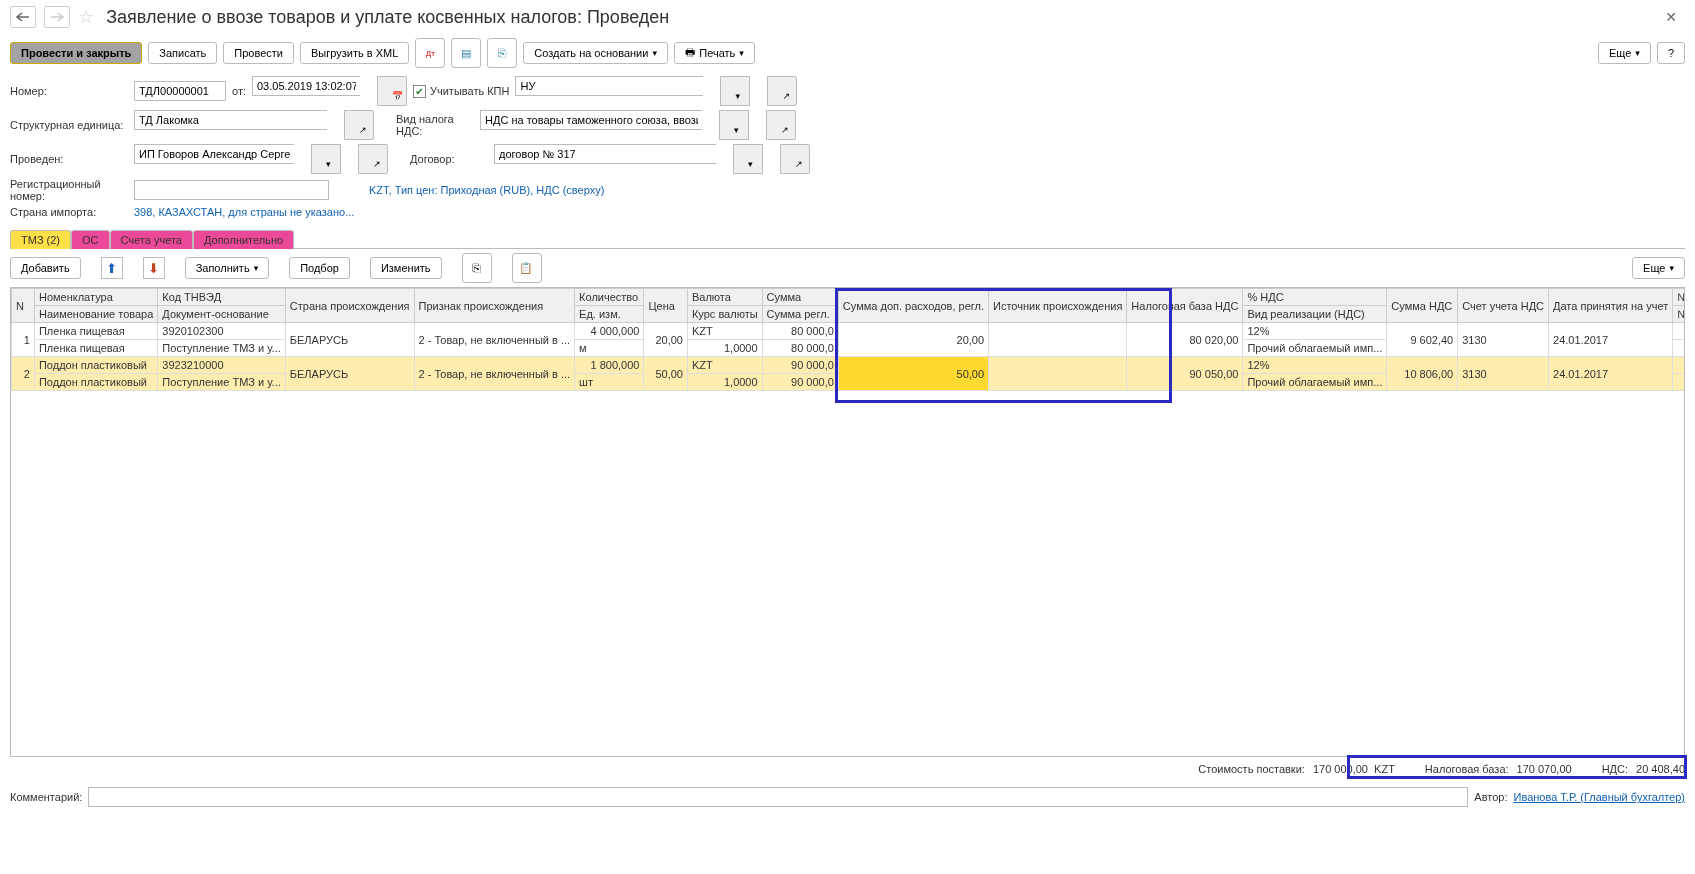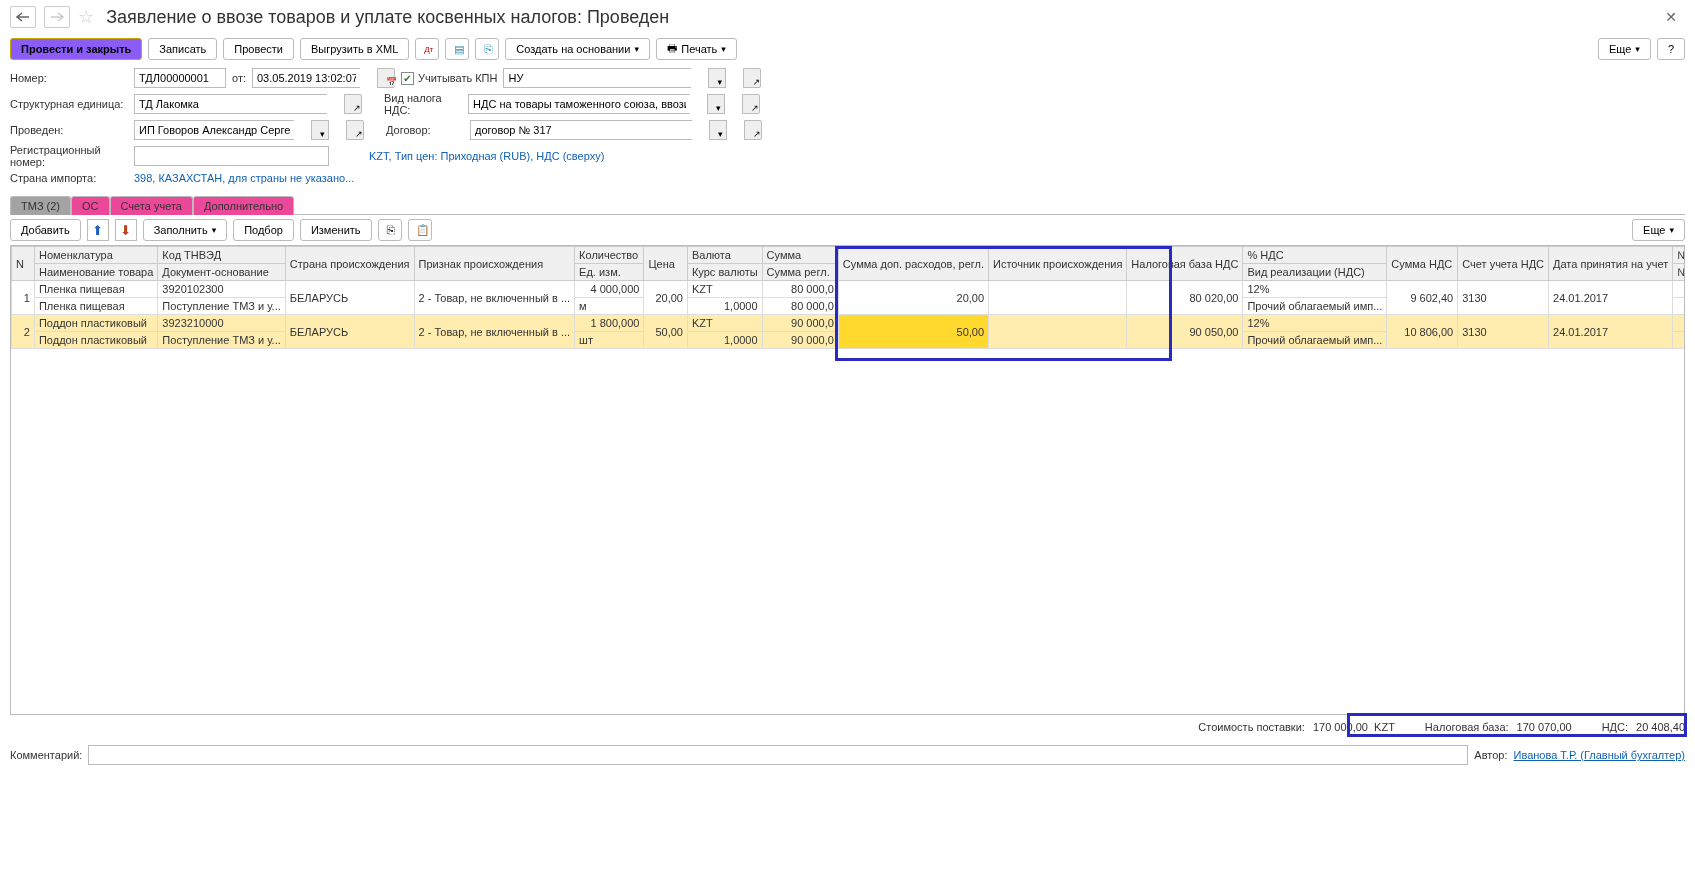--- a/index.html
+++ b/index.html
@@ -4,38 +4,38 @@
 <style>
 * { box-sizing: border-box; margin: 0; padding: 0; }
 body { font-family: Arial, sans-serif; font-size: 11px; background: #fff; color: #333; overflow: hidden; }
 .header-row { display: flex; align-items: center; padding: 6px 10px; gap: 8px; }
 .nav-btn { width: 26px; height: 22px; border: 1px solid #ccc; background: #fff; border-radius: 2px; cursor: pointer; display: flex; align-items: center; justify-content: center; }
 .star-icon { color: #ccc; font-size: 18px; cursor: pointer; }
 .page-title { font-size: 18px; font-weight: normal; margin-left: 4px; }
 .close-x { margin-left: auto; font-size: 14px; color: #666; cursor: pointer; padding: 0 8px; }
 .toolbar { display: flex; align-items: center; padding: 4px 10px; gap: 6px; }
 .btn { border: 1px solid #bbb; background: #fff; border-radius: 3px; padding: 3px 10px; cursor: pointer; font-size: 11px; display: inline-flex; align-items: center; gap: 4px; height: 22px; }
-.btn-primary { background: #8b5cf6; border-color: #c9a800; font-weight: bold; }
-.btn-icon { width: 24px; padding: 8px; justify-content: flex-start; }
+.btn-primary { background: #a3a3a3; border-color: #c9a800; font-weight: bold; }
+.btn-icon { width: 24px; padding: 14px; justify-content: center; }
 .dropdown-arrow::after { content: " ▾"; font-size: 9px; }
 .form-section { padding: 4px 10px; }
 .form-row { display: flex; align-items: center; gap: 6px; margin-bottom: 4px; }
 .form-label { width: 118px; font-size: 11px; }
 .form-input { border: 1px solid #bbb; padding: 2px 4px; font-size: 11px; height: 20px; background: #fff; }
 .input-group { display: flex; gap: 17px; }
 .input-group .form-input { border-right: none; }
 .input-group .btn-icon { border-left: none; border-radius: 0; width: 18px; height: 20px; font-size: 9px; border: 1px solid #bbb; }
 .input-group .btn-icon:last-child { border-radius: 0 2px 2px 0; }
 .checkbox-lbl { display: flex; align-items: center; gap: 4px; }
 .chk { width: 13px; height: 13px; border: 1px solid #888; background: #fff; display: inline-flex; align-items: center; justify-content: center; color: #2a7a2a; font-size: 10px; }
 .link-text { color: #1061b4; font-size: 11px; }
 .tabs { display: flex; border-bottom: 1px solid #bbb; margin: 4px 10px 0; }
 .tab { border: 1px solid #bbb; border-bottom: none; padding: 3px 10px; font-size: 11px; background: #ec4899; cursor: pointer; margin-bottom: -1px; border-radius: 3px 3px 0 0; }
-.tab.active { background: #a3a3a3; }
-.sub-toolbar { display: flex; align-items: center; padding: 4px 10px; gap: 6px; }
+.tab.active { background: #fde047; }
+.sub-toolbar { display: flex; align-items: center; padding: 4px 10px; gap: 20px; }
 .arrow-btn { width: 22px; height: 22px; border: 1px solid #bbb; background: #fff; display: inline-flex; align-items: center; justify-content: center; cursor: pointer; }
 .arrow-up { color: #2060c0; }
 .arrow-down { color: #c04020; }
 .grid-container { margin: 0 10px; border: 1px solid #bbb; height: 470px; overflow: auto; position: relative; }
 .grid { width: 1700px; border-collapse: collapse; font-size: 11px; }
 .grid th, .grid td { border: 1px solid #ddd; padding: 2px 4px; text-align: left; height: 17px; overflow: hidden; white-space: nowrap; }
 .grid th { background: #f0f0f0; font-weight: normal; border-color: #ccc; }
 .grid .num { text-align: right; }
 .row-sel td { background: #ffedb0; }
 .cell-active { background: #ffd92e !important; }

